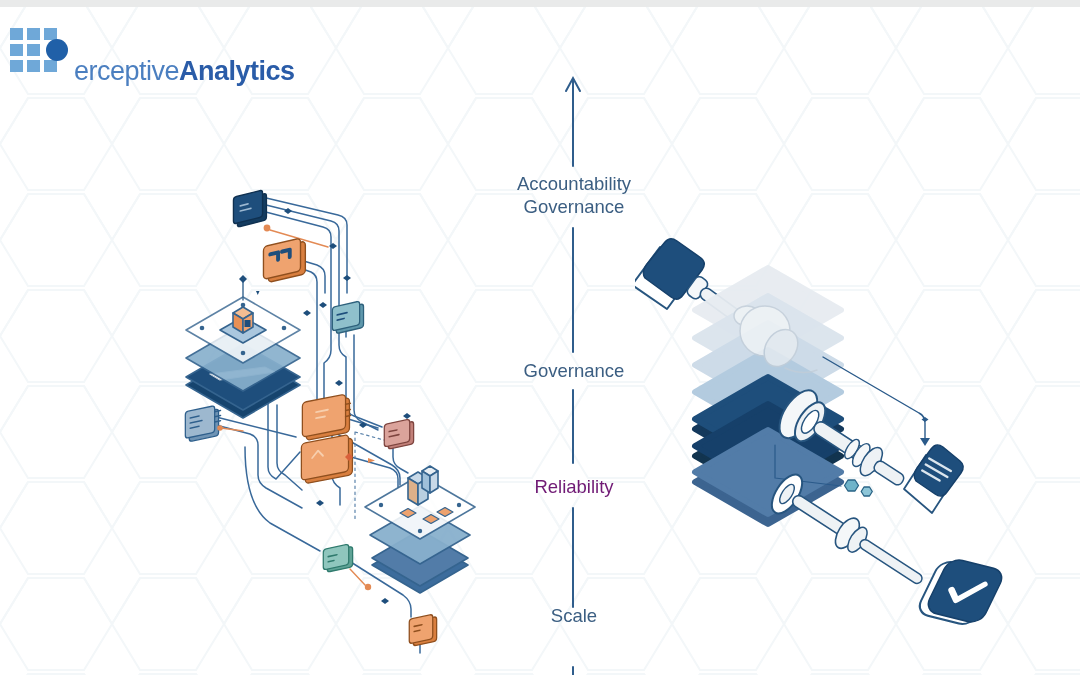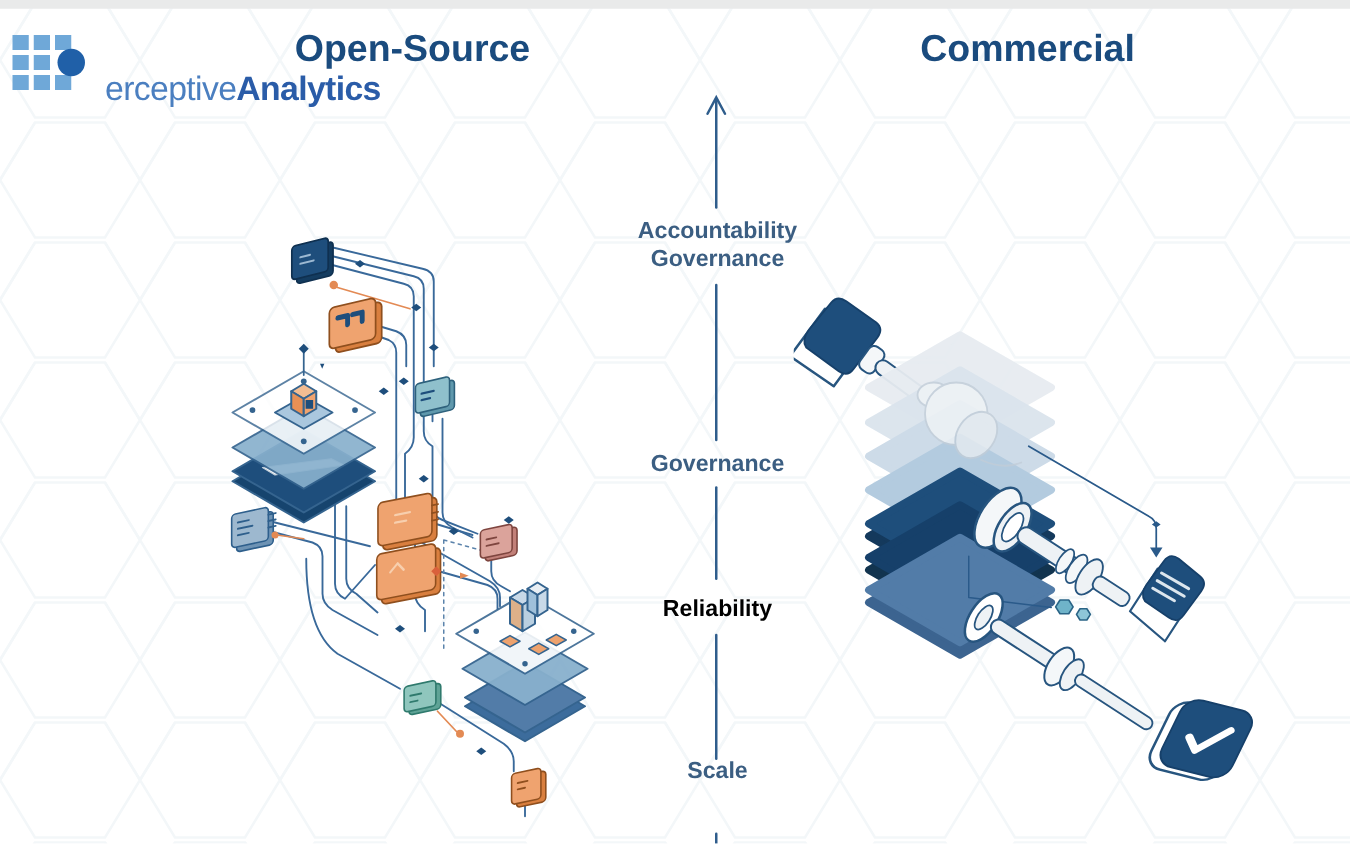--- a/index.html
+++ b/index.html
@@ -6,33 +6,33 @@
   #frame{position:relative;width:1080px;height:675px;overflow:hidden;background:#ffffff;
          font-family:"Liberation Sans", sans-serif;}
   #topstrip{position:absolute;left:0;top:0;width:1080px;height:7px;}
   #hexbg{position:absolute;left:0;top:0;width:1080px;height:675px;}
 
   
   #logo{position:absolute;left:-14px;top:28px;display:flex;align-items:flex-end;}
   #logo-grid{position:relative;width:62px;height:48px;margin-left:24px;}
   .lg-sq{position:absolute;width:13px;height:12px;}
   #logo-circle{position:absolute;width:22px;height:22px;border-radius:50%;}
-  #logo-text{margin-left:12px;font-size:27px;letter-spacing:-0.5px;line-height:27px;
+  #logo-text{margin-left:2px;font-size:27px;letter-spacing:-0.5px;line-height:27px;
              transform:translateY(9px);}
   #logo-text .bold{font-weight:bold;}
 
   
   .col-title{position:absolute;top:22px;width:320px;text-align:center;font-weight:bold;
              font-size:30px;line-height:36px;letter-spacing:0px;}
   #title-left{left:170px;}
   #title-right{left:662px;}
 
   
   .axis-label{position:absolute;width:240px;left:454px;text-align:center;
-              font-size:18.5px;line-height:23px;font-weight:bold;}
+              font-size:18.5px;line-height:23px;}
   #axis-svg{position:absolute;left:533px;top:60px;}
 
   .illus{position:absolute;}
   #illus-left{left:110px;top:175px;}
   #illus-right{left:635px;top:228px;}
 </style>
 </head>
 <body>
 <div id="frame">
 
@@ -59,44 +59,42 @@
         <div class="lg-sq" style="left: 17px; top: 32px; background: rgb(111, 168, 216);"></div>
         <div class="lg-sq" style="left: 34px; top: 32px; background: rgb(111, 168, 216);"></div>
     <div id="logo-circle" style="left: 36px; top: 11px; background: rgb(32, 96, 168);"></div>
   </div>
   <div id="logo-text">
     <span class="reg" style="color: rgb(75, 127, 192);">erceptive</span><span class="bold" style="color: rgb(42, 92, 168);">Analytics</span>
   </div>
 </div>
 
 <div class="col-title" id="title-left" style="color: rgb(26, 75, 126);">
-  <div>Open-Source</div>
 </div>
 <div class="col-title" id="title-right" style="color: rgb(26, 75, 126);">
-  <div>Commercial</div>
 </div>
 
 <svg id="axis-svg" width="80" height="615">
   <g stroke="#2f5d8c" stroke-width="2" fill="none" stroke-linecap="round">
     <path d="M33 31 L40 18 L47 31"></path>
     <line x1="40" y1="20" x2="40" y2="106"></line>
     <line x1="40" y1="168" x2="40" y2="292"></line>
     <line x1="40" y1="330" x2="40" y2="403"></line>
     <line x1="40" y1="448" x2="40" y2="547"></line>
     <line x1="40" y1="607" x2="40" y2="615"></line>
   </g>
 </svg>
 <div class="axis-label" style="top: 172px; color: rgb(59, 94, 130);">
   <div>Accountability</div>
   <div>Governance</div>
 </div>
 <div class="axis-label" style="top: 359px; color: rgb(59, 94, 130);">
   <div>Governance</div>
 </div>
-<div class="axis-label" style="top: 475px; color: #000000;">
+<div class="axis-label" style="top: 475px; color: #701a75;">
   <div>Reliability</div>
 </div>
 <div class="axis-label" style="top: 604px; color: rgb(59, 94, 130);">
   <div>Scale</div>
 </div>
 
 <svg class="illus" id="illus-left" width="385" height="500" viewBox="0 0 385 500">
   <g stroke-linejoin="round" stroke-linecap="round">
 
     <g fill="none" stroke="#39699a" stroke-width="1.5">

